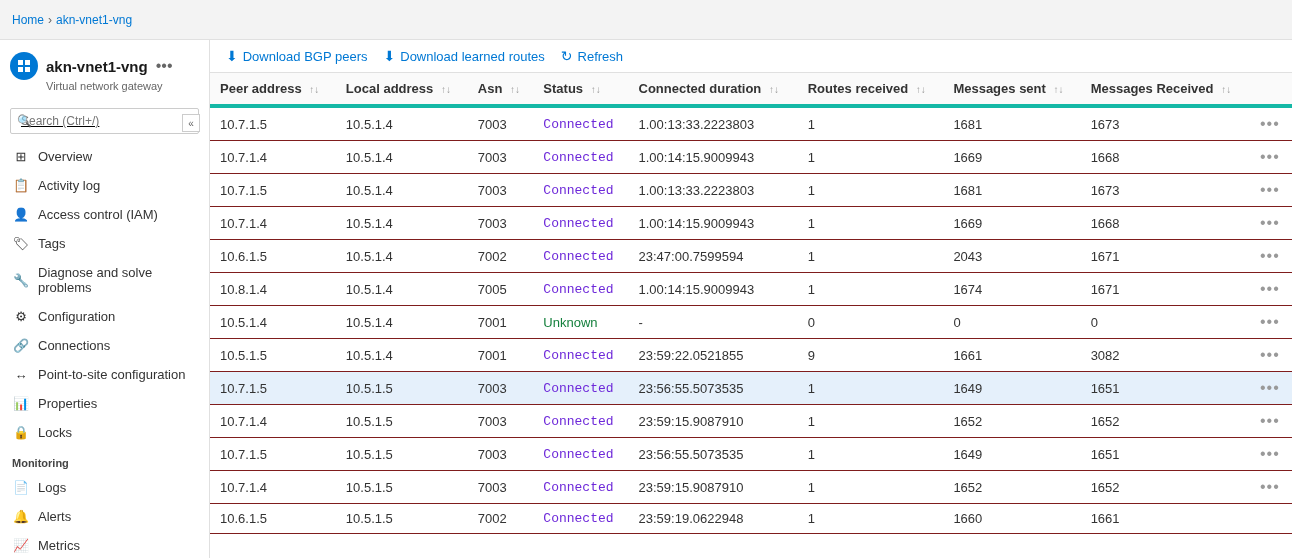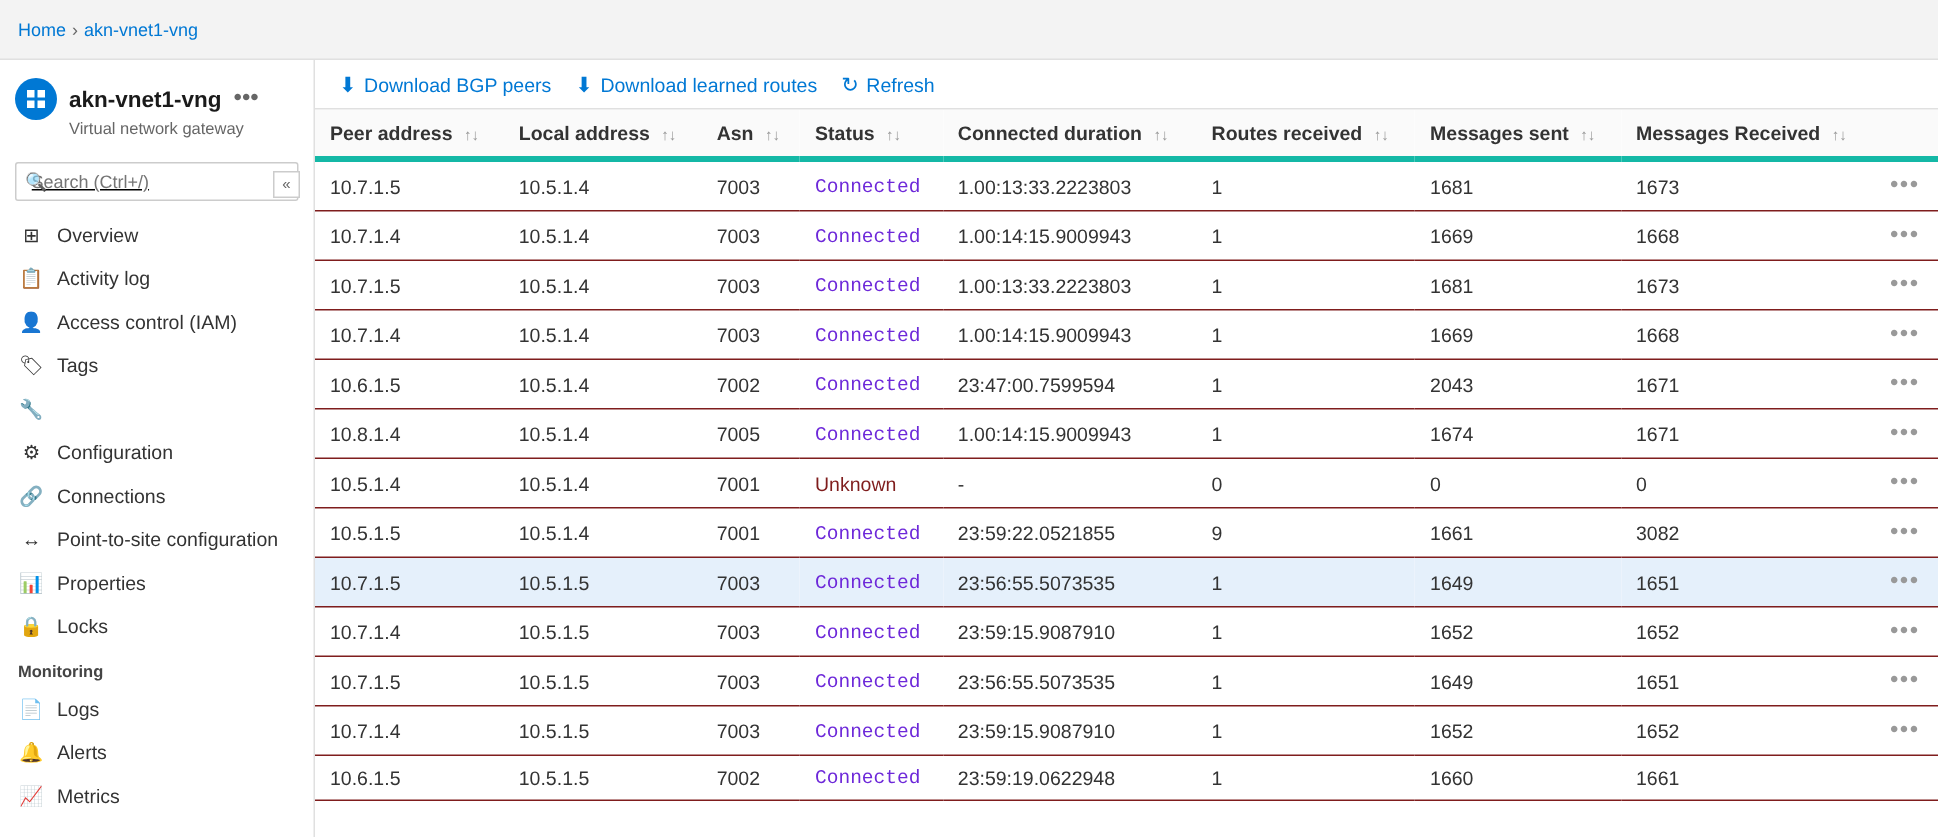--- a/index.html
+++ b/index.html
@@ -38,21 +38,21 @@
     .toolbar-btn .btn-icon { font-size: 14px; }
 
     .table-container { flex: 1; overflow: auto; }
     .bgp-table { width: 100%; border-collapse: collapse; font-size: 13px; }
     .bgp-table thead th { position: sticky; top: 0; background: #fafafa; border-bottom: 4px solid #14b8a6; padding: 8px 10px; text-align: left; font-weight: 600; white-space: nowrap; color: #333; z-index: 1; }
     .bgp-table thead th .sort-icons { color: #999; font-size: 10px; margin-left: 4px; }
     .bgp-table tbody tr { border-bottom: 1px solid #7f1d1d; }
     .bgp-table tbody tr.highlighted { background: #e5f0fb; }
     .bgp-table tbody td { padding: 7px 10px; color: #333; white-space: nowrap; }
     .bgp-table tbody td.status-connected { color: #6d28d9; font-family: Liberation Mono, monospace; }
-    .bgp-table tbody td.status-unknown { color: #7f1d1d; }
+    .bgp-table tbody td.status-unknown { color: #15803d; }
     .more-btn { color: #999; cursor: pointer; font-size: 16px; letter-spacing: 1px; }
   </style>
 </head>
 <body>
 
 <div class="top-bar">
   <a>Home</a>
   <span class="sep">›</span>
   <a>akn-vnet1-vng</a>
 </div>
@@ -93,20 +93,21 @@
     <div class="nav-item">
       <span class="nav-icon">👤</span>
       <span>Access control (IAM)</span>
     </div>
     <div class="nav-item">
       <span class="nav-icon">🏷</span>
       <span>Tags</span>
     </div>
     <div class="nav-item">
       <span class="nav-icon">🔧</span>
+      <span>Diagnose and solve problems</span>
     </div>
 
     <div class="nav-item">
       <span class="nav-icon">⚙</span>
       <span>Configuration</span>
     </div>
     <div class="nav-item">
       <span class="nav-icon">🔗</span>
       <span>Connections</span>
     </div>

